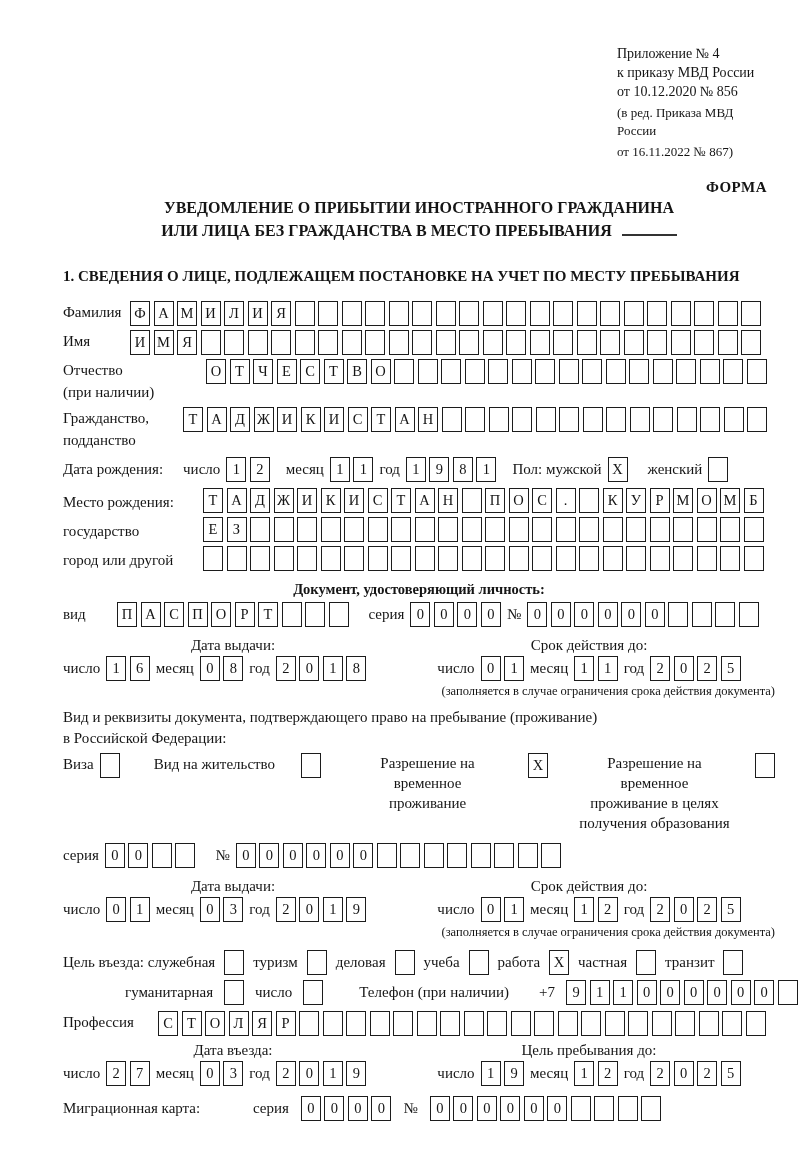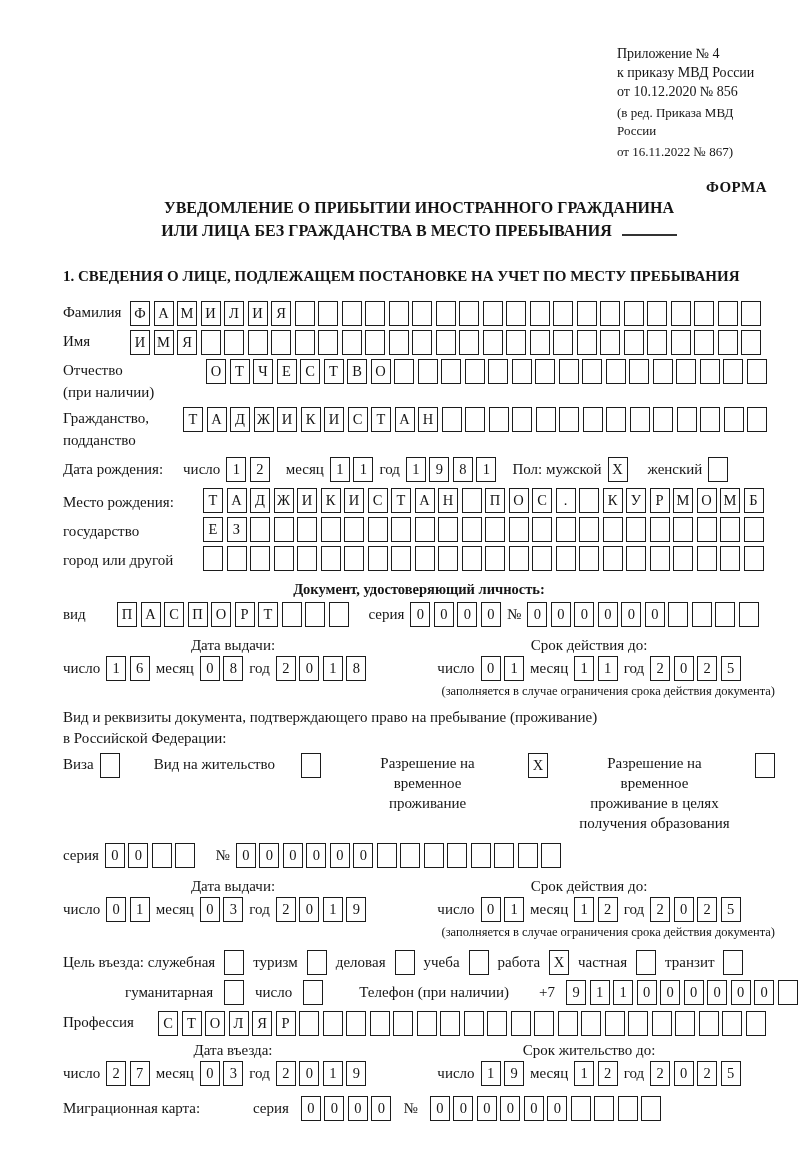--- a/index.html
+++ b/index.html
@@ -617,21 +617,21 @@
         <span class="lbl">год</span>
         <span class="cellrow">
             <span class="cell">2</span>
             <span class="cell">0</span>
             <span class="cell">1</span>
             <span class="cell">9</span>
           </span>
       </div>
     </div>
     <div class="date-col right">
-      <div class="date-head">Срок жительство до:</div>
+      <div class="date-head">Цель пребывания до:</div>
       <div class="date-line" style="justify-content:center;">
         <span class="lbl">число</span>
         <span class="cellrow">
             <span class="cell">1</span>
             <span class="cell">9</span>
           </span>
         <span class="lbl">месяц</span>
         <span class="cellrow">
             <span class="cell">1</span>
             <span class="cell">2</span>

